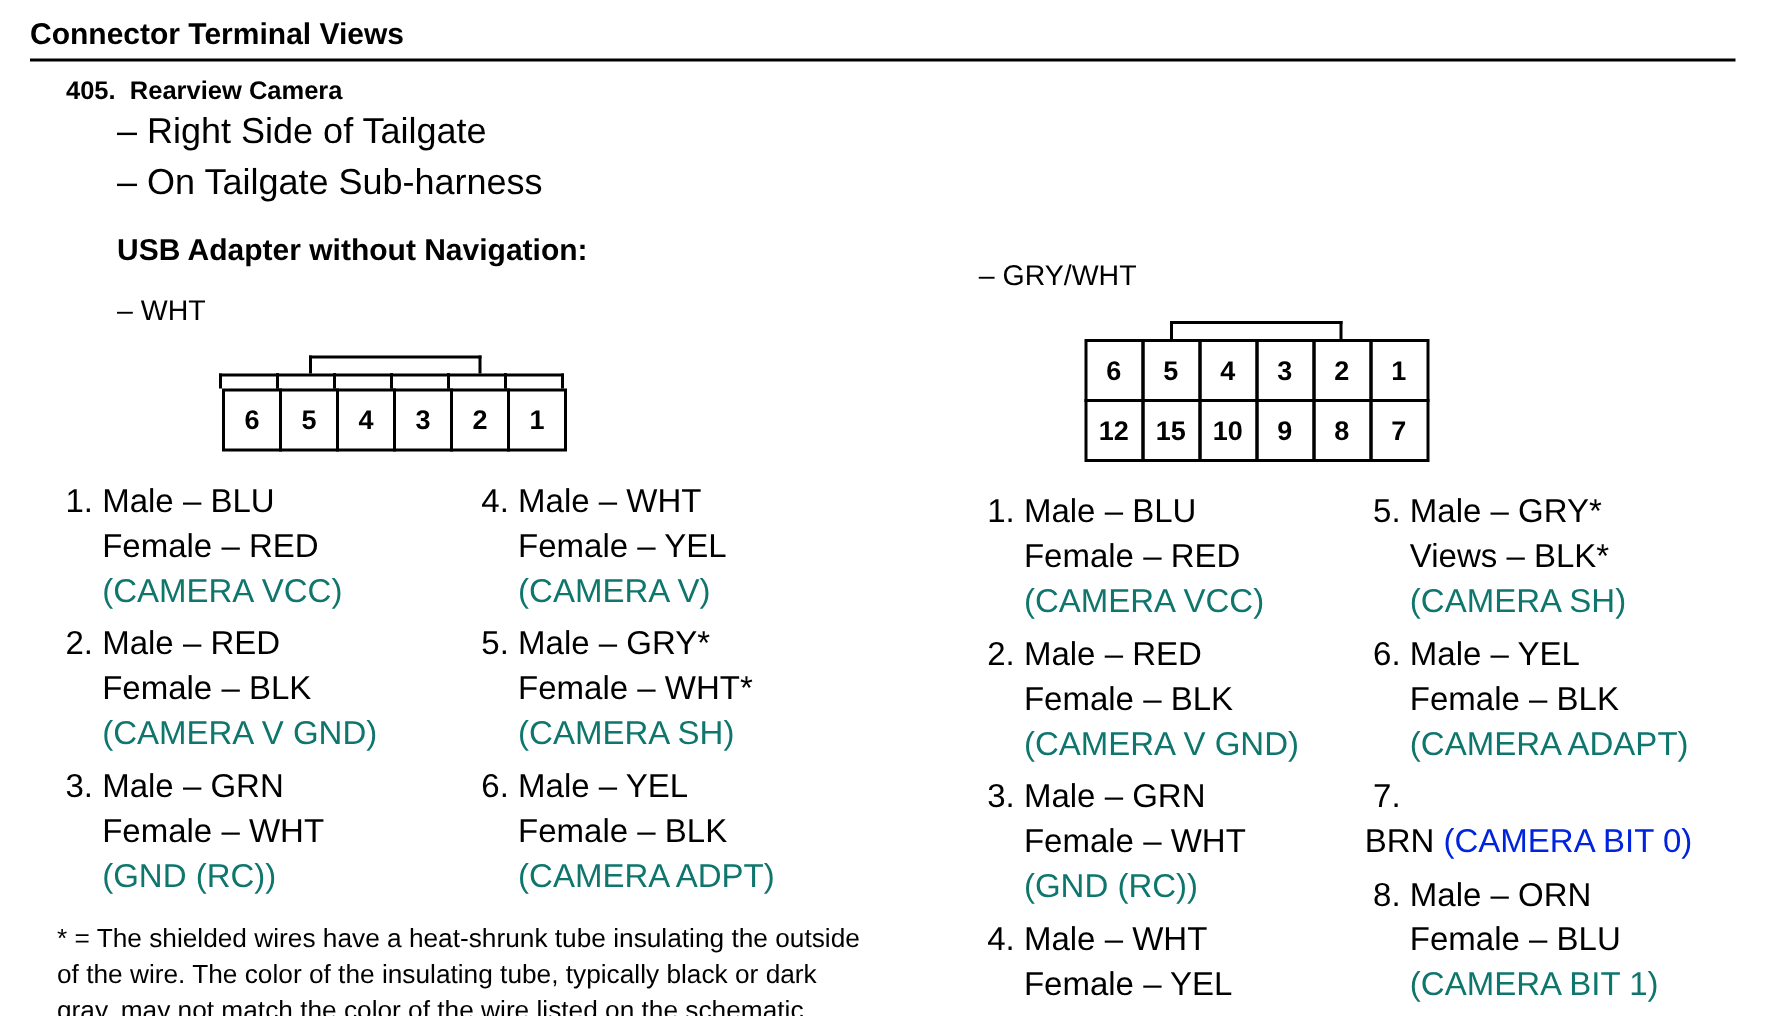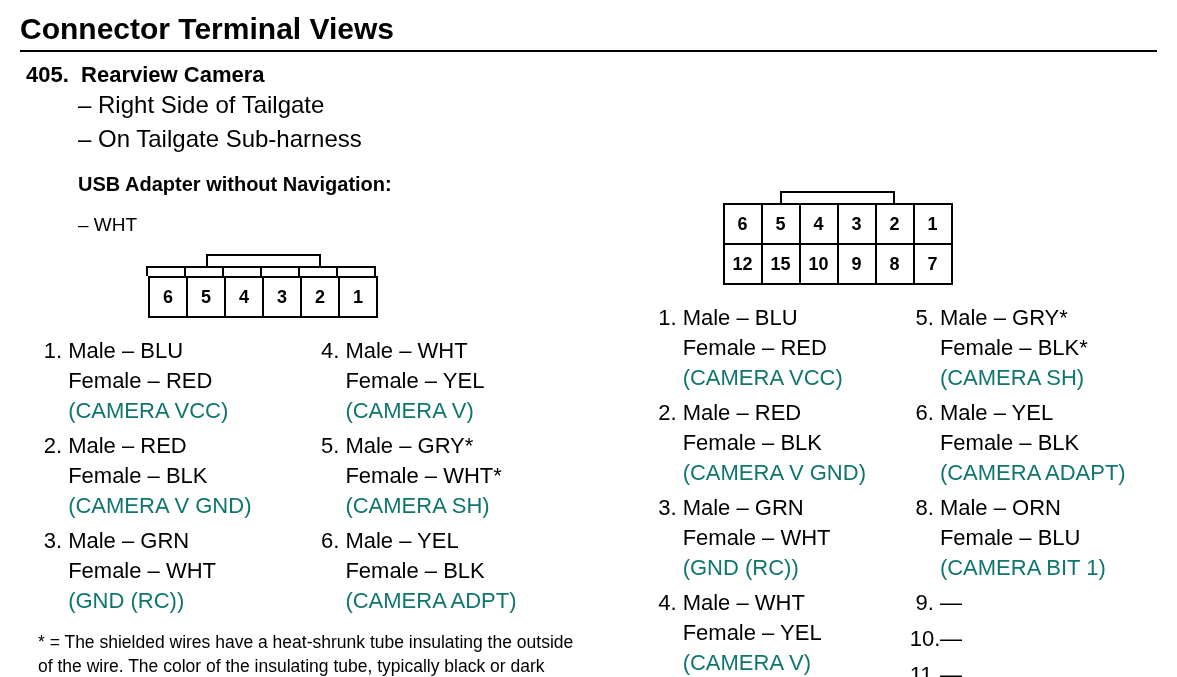--- a/index.html
+++ b/index.html
@@ -6,32 +6,32 @@
     font-family: Arial, Helvetica, sans-serif;
     margin: 0;
     padding: 12px 20px;
     color: #000;
     font-size: 18px;
     background: #fff;
     width: 1177px;
     box-sizing: border-box;
   }
   .main-title {
-    font-size: 30px;
+    font-size: 20px;
     font-weight: bold;
     margin: 0 0 4px 0;
   }
   .hr {
     border-bottom: 2px solid #000;
     margin-bottom: 10px;
   }
   .section-title {
-    font-size: 22px;
-    font-weight: bold;
-    margin-left: 6px;
+    font-size: 17px;
+    font-weight: bold;
+    margin-left: 24px;
   }
   .location {
     font-size: 24px;
     margin-left: 58px;
     line-height: 1.4;
   }
   .columns {
     display: flex;
     margin-top: 18px;
   }
@@ -183,20 +183,21 @@
         <div class="pin"><span class="num">4.</span> <span class="body"><span>Male – WHT</span><br><span>Female – YEL</span><br><span class="signal">(CAMERA V)</span></span></div>
         <div class="pin"><span class="num">5.</span> <span class="body"><span>Male – GRY*</span><br><span>Female – WHT*</span><br><span class="signal">(CAMERA SH)</span></span></div>
         <div class="pin"><span class="num">6.</span> <span class="body"><span>Male – YEL</span><br><span>Female – BLK</span><br><span class="signal">(CAMERA ADPT)</span></span></div>
       </div>
     </div>
 
     <div class="footnote" style="margin-left:-40px;">* = The shielded wires have a heat-shrunk tube insulating the outside of the wire. The color of the insulating tube, typically black or dark gray, may not match the color of the wire listed on the schematic.</div>
   </div>
 
   <div class="col right">
+    <div class="col-sub">– GRY/WHT</div>
 
     <div class="connector-wrap">
       <div class="connector">
         <div class="conn-notch-row">
             <div class="conn-notch"></div>
           </div>
         <div class="conn-row">
           <div class="conn-cell">6</div>
           <div class="conn-cell">5</div>
           <div class="conn-cell">4</div>
@@ -216,22 +217,23 @@
     </div>
 
     <div class="pin-lists">
       <div class="pin-col">
         <div class="pin"><span class="num">1.</span> <span class="body"><span>Male – BLU</span><br><span>Female – RED</span><br><span class="signal">(CAMERA VCC)</span></span></div>
         <div class="pin"><span class="num">2.</span> <span class="body"><span>Male – RED</span><br><span>Female – BLK</span><br><span class="signal">(CAMERA V GND)</span></span></div>
         <div class="pin"><span class="num">3.</span> <span class="body"><span>Male – GRN</span><br><span>Female – WHT</span><br><span class="signal">(GND (RC))</span></span></div>
         <div class="pin"><span class="num">4.</span> <span class="body"><span>Male – WHT</span><br><span>Female – YEL</span><br><span class="signal">(CAMERA V)</span></span></div>
       </div>
       <div class="pin-col">
-        <div class="pin"><span class="num">5.</span> <span class="body"><span>Male – GRY*</span><br><span>Female – BLK*</span><br><span class="signal">(CAMERA SH)</span></span></div>
+        <div class="pin"><span class="num">5.</span> <span class="body"><span>Male – GRY*</span><br><span>Views – BLK*</span><br><span class="signal">(CAMERA SH)</span></span></div>
         <div class="pin"><span class="num">6.</span> <span class="body"><span>Male – YEL</span><br><span>Female – BLK</span><br><span class="signal">(CAMERA ADAPT)</span></span></div>
+        <div class="pin"><span class="num">7.</span> <span class="body"><span>BRN</span> <span class="inline-signal">(CAMERA BIT 0)</span></span></div>
         <div class="pin"><span class="num">8.</span> <span class="body"><span>Male – ORN</span><br><span>Female – BLU</span><br><span class="signal">(CAMERA BIT 1)</span></span></div>
         <div class="pin"><span class="num">9.</span> <span class="body">—</span></div>
         <div class="pin"><span class="num">10.</span> <span class="body">—</span></div>
         <div class="pin"><span class="num">11.</span> <span class="body">—</span></div>
       </div>
     </div>
   </div>
 </div>
 
 </body></html>

